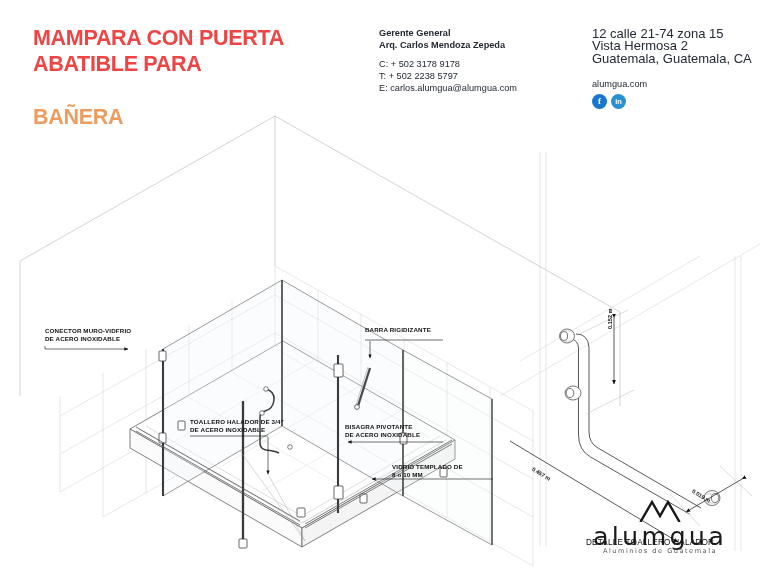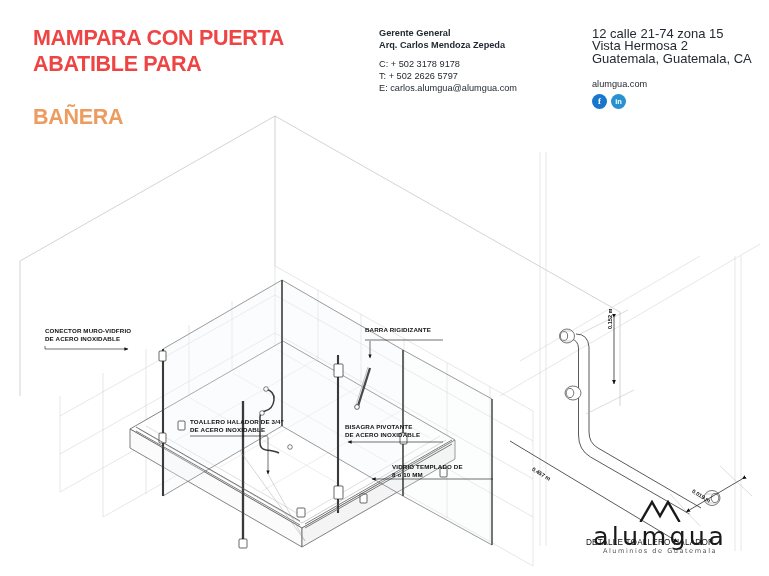--- a/index.html
+++ b/index.html
@@ -77,21 +77,21 @@
       <div class="title-line">MAMPARA CON PUERTA</div>
       <div class="title-line">ABATIBLE PARA</div>
       <div class="title-accent">BAÑERA</div>
     </div>
 
     <div class="contact-col">
       <div class="contact-name">Gerente General</div>
       <div class="contact-name">Arq. Carlos Mendoza Zepeda</div>
       <div class="contact-gap"></div>
       <div class="contact-line">C: + 502 3178 9178</div>
-      <div class="contact-line">T: + 502 2626 5797</div>
+      <div class="contact-line">T: + 502 2238 5797</div>
       <div class="contact-line">E: carlos.alumgua@alumgua.com</div>
     </div>
 
     <div class="address-col">
       <div class="addr-line">12 calle 21-74 zona 15</div>
       <div class="addr-line">Vista Hermosa 2</div>
       <div class="addr-line">Guatemala, Guatemala, CA</div>
       <div class="web-line">alumgua.com</div>
       <div class="social">
         <div class="soc fb">f</div>

